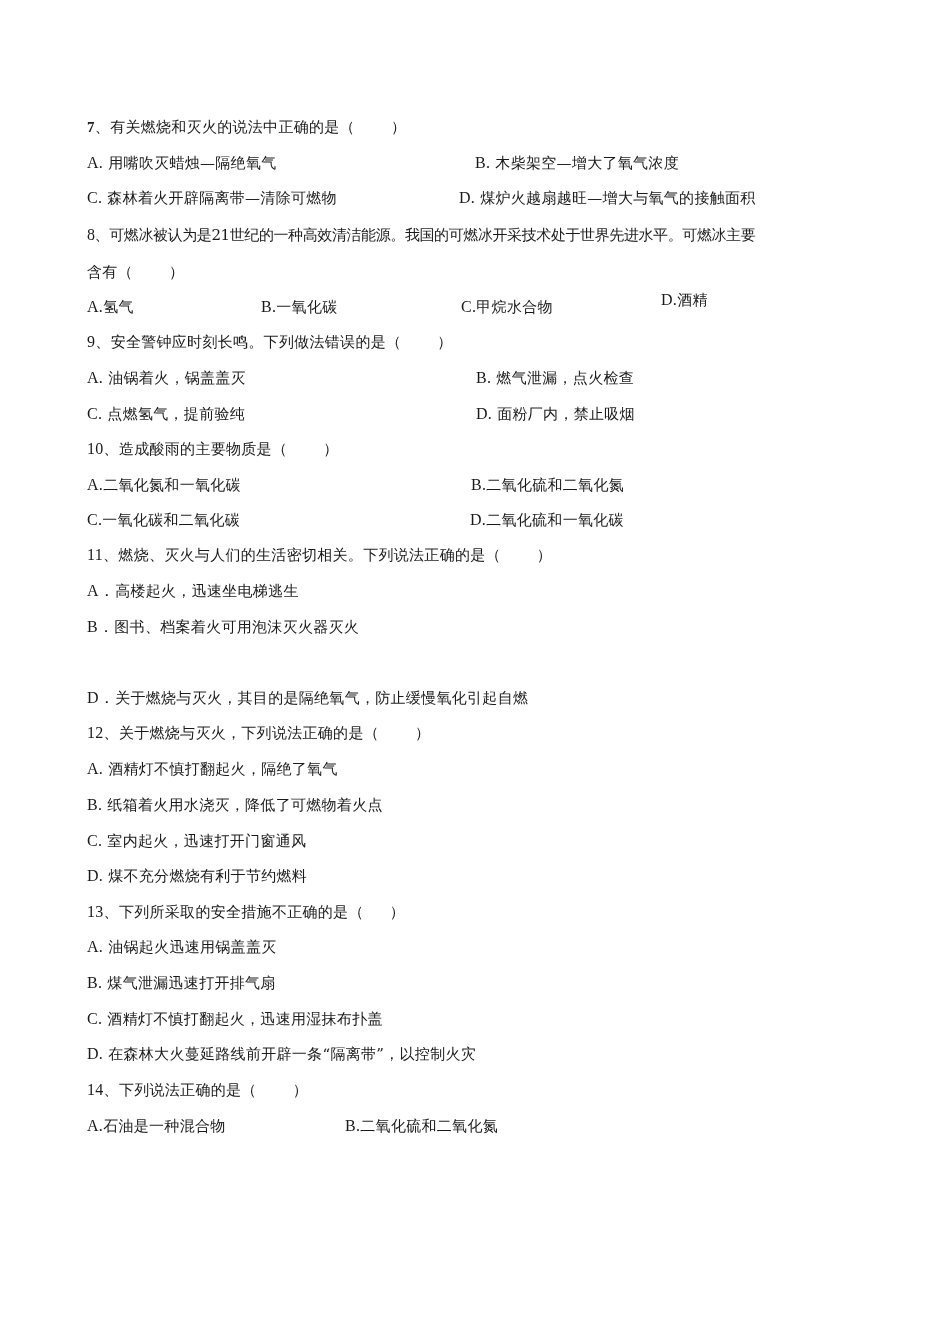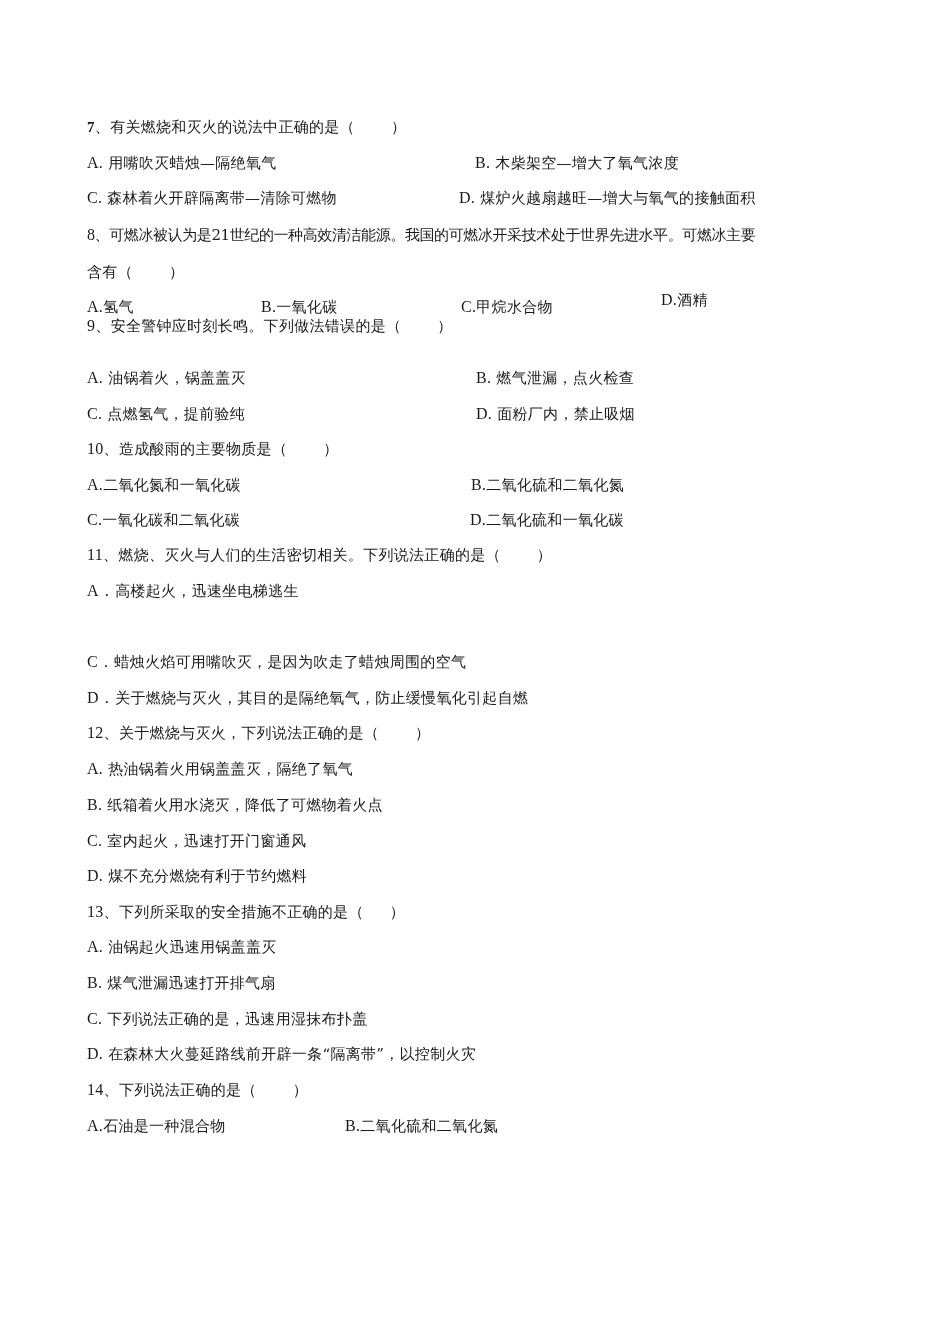--- a/index.html
+++ b/index.html
@@ -74,21 +74,21 @@
   <div class="line" style="left:261px; top:297px;">
     <span class="latin">B.</span><span>一氧化碳</span>
   </div>
   <div class="line" style="left:461px; top:297px;">
     <span class="latin">C.</span><span>甲烷水合物</span>
   </div>
   <div class="line" style="left:661px; top:282px;margin-top:8px;">
     <span class="latin">D.</span><span>酒精</span>
   </div>
 
-  <div class="line" style="left:87px; top:316px;">
+  <div class="line" style="left:87px; top:332px;">
     <span class="latin">9</span><span>、</span><span>安全警钟应时刻长鸣。下列做法错误的是（</span><span class="paren-gap"></span><span>）</span>
   </div>
   <div class="line" style="left:87px; top:368px;">
     <span class="latin">A.</span><span> 油锅着火，锅盖盖灭</span>
   </div>
   <div class="line" style="left:476px; top:368px;">
     <span class="latin">B.</span><span> 燃气泄漏，点火检查</span>
   </div>
   <div class="line" style="left:87px; top:404px;">
     <span class="latin">C.</span><span> 点燃氢气，提前验纯</span>
@@ -112,32 +112,32 @@
   <div class="line" style="left:470px; top:510px;">
     <span class="latin">D.</span><span>二氧化硫和一氧化碳</span>
   </div>
 
   <div class="line" style="left:87px; top:545px;">
     <span class="latin">11</span><span>、</span><span>燃烧、灭火与人们的生活密切相关。下列说法正确的是（</span><span class="paren-gap"></span><span>）</span>
   </div>
   <div class="line" style="left:87px; top:581px;">
     <span class="latin">A．</span><span>高楼起火，迅速坐电梯逃生</span>
   </div>
-  <div class="line" style="left:87px; top:652px;">
-    <span class="latin">C．</span><span>蜡烛火焰可用嘴吹灭，是因为吹走了蜡烛周围的空气</span>
+  <div class="line" style="left:87px; top:617px;">
+    <span class="latin">B．</span><span>图书、档案着火可用泡沫灭火器灭火</span>
   </div>
   <div class="line" style="left:87px; top:688px;">
     <span class="latin">D．</span><span>关于燃烧与灭火，其目的是隔绝氧气，防止缓慢氧化引起自燃</span>
   </div>
 
   <div class="line" style="left:87px; top:723px;">
     <span class="latin">12</span><span>、</span><span>关于燃烧与灭火，下列说法正确的是（</span><span class="paren-gap"></span><span>）</span>
   </div>
   <div class="line" style="left:87px; top:759px;">
-    <span class="latin">A.</span><span> 热油锅着火用锅盖盖灭，隔绝了氧气</span>
+    <span class="latin">A.</span><span> 酒精灯不慎打翻起火，隔绝了氧气</span>
   </div>
   <div class="line" style="left:87px; top:795px;">
     <span class="latin">B.</span><span> 纸箱着火用水浇灭，降低了可燃物着火点</span>
   </div>
   <div class="line" style="left:87px; top:831px;">
     <span class="latin">C.</span><span> 室内起火，迅速打开门窗通风</span>
   </div>
   <div class="line" style="left:87px; top:866px;">
     <span class="latin">D.</span><span> 煤不充分燃烧有利于节约燃料</span>
   </div>
@@ -145,21 +145,21 @@
   <div class="line" style="left:87px; top:902px;">
     <span class="latin">13</span><span>、</span><span>下列所采取的安全措施不正确的是（</span><span class="paren-gap" style="width:26px"></span><span>）</span>
   </div>
   <div class="line" style="left:87px; top:937px;">
     <span class="latin">A.</span><span> 油锅起火迅速用锅盖盖灭</span>
   </div>
   <div class="line" style="left:87px; top:973px;">
     <span class="latin">B.</span><span> 煤气泄漏迅速打开排气扇</span>
   </div>
   <div class="line" style="left:87px; top:1009px;">
-    <span class="latin">C.</span><span> 下列说法正确的是，迅速用湿抹布扑盖</span>
+    <span class="latin">C.</span><span> 酒精灯不慎打翻起火，迅速用湿抹布扑盖</span>
   </div>
   <div class="line" style="left:87px; top:1044px;">
     <span class="latin">D.</span><span> 在森林大火蔓延路线前开辟一条“隔离带”，以控制火灾</span>
   </div>
 
   <div class="line" style="left:87px; top:1080px;">
     <span class="latin">14</span><span>、</span><span>下列说法正确的是（</span><span class="paren-gap"></span><span>）</span>
   </div>
   <div class="line" style="left:87px; top:1116px;">
     <span class="latin">A.</span><span>石油是一种混合物</span>

